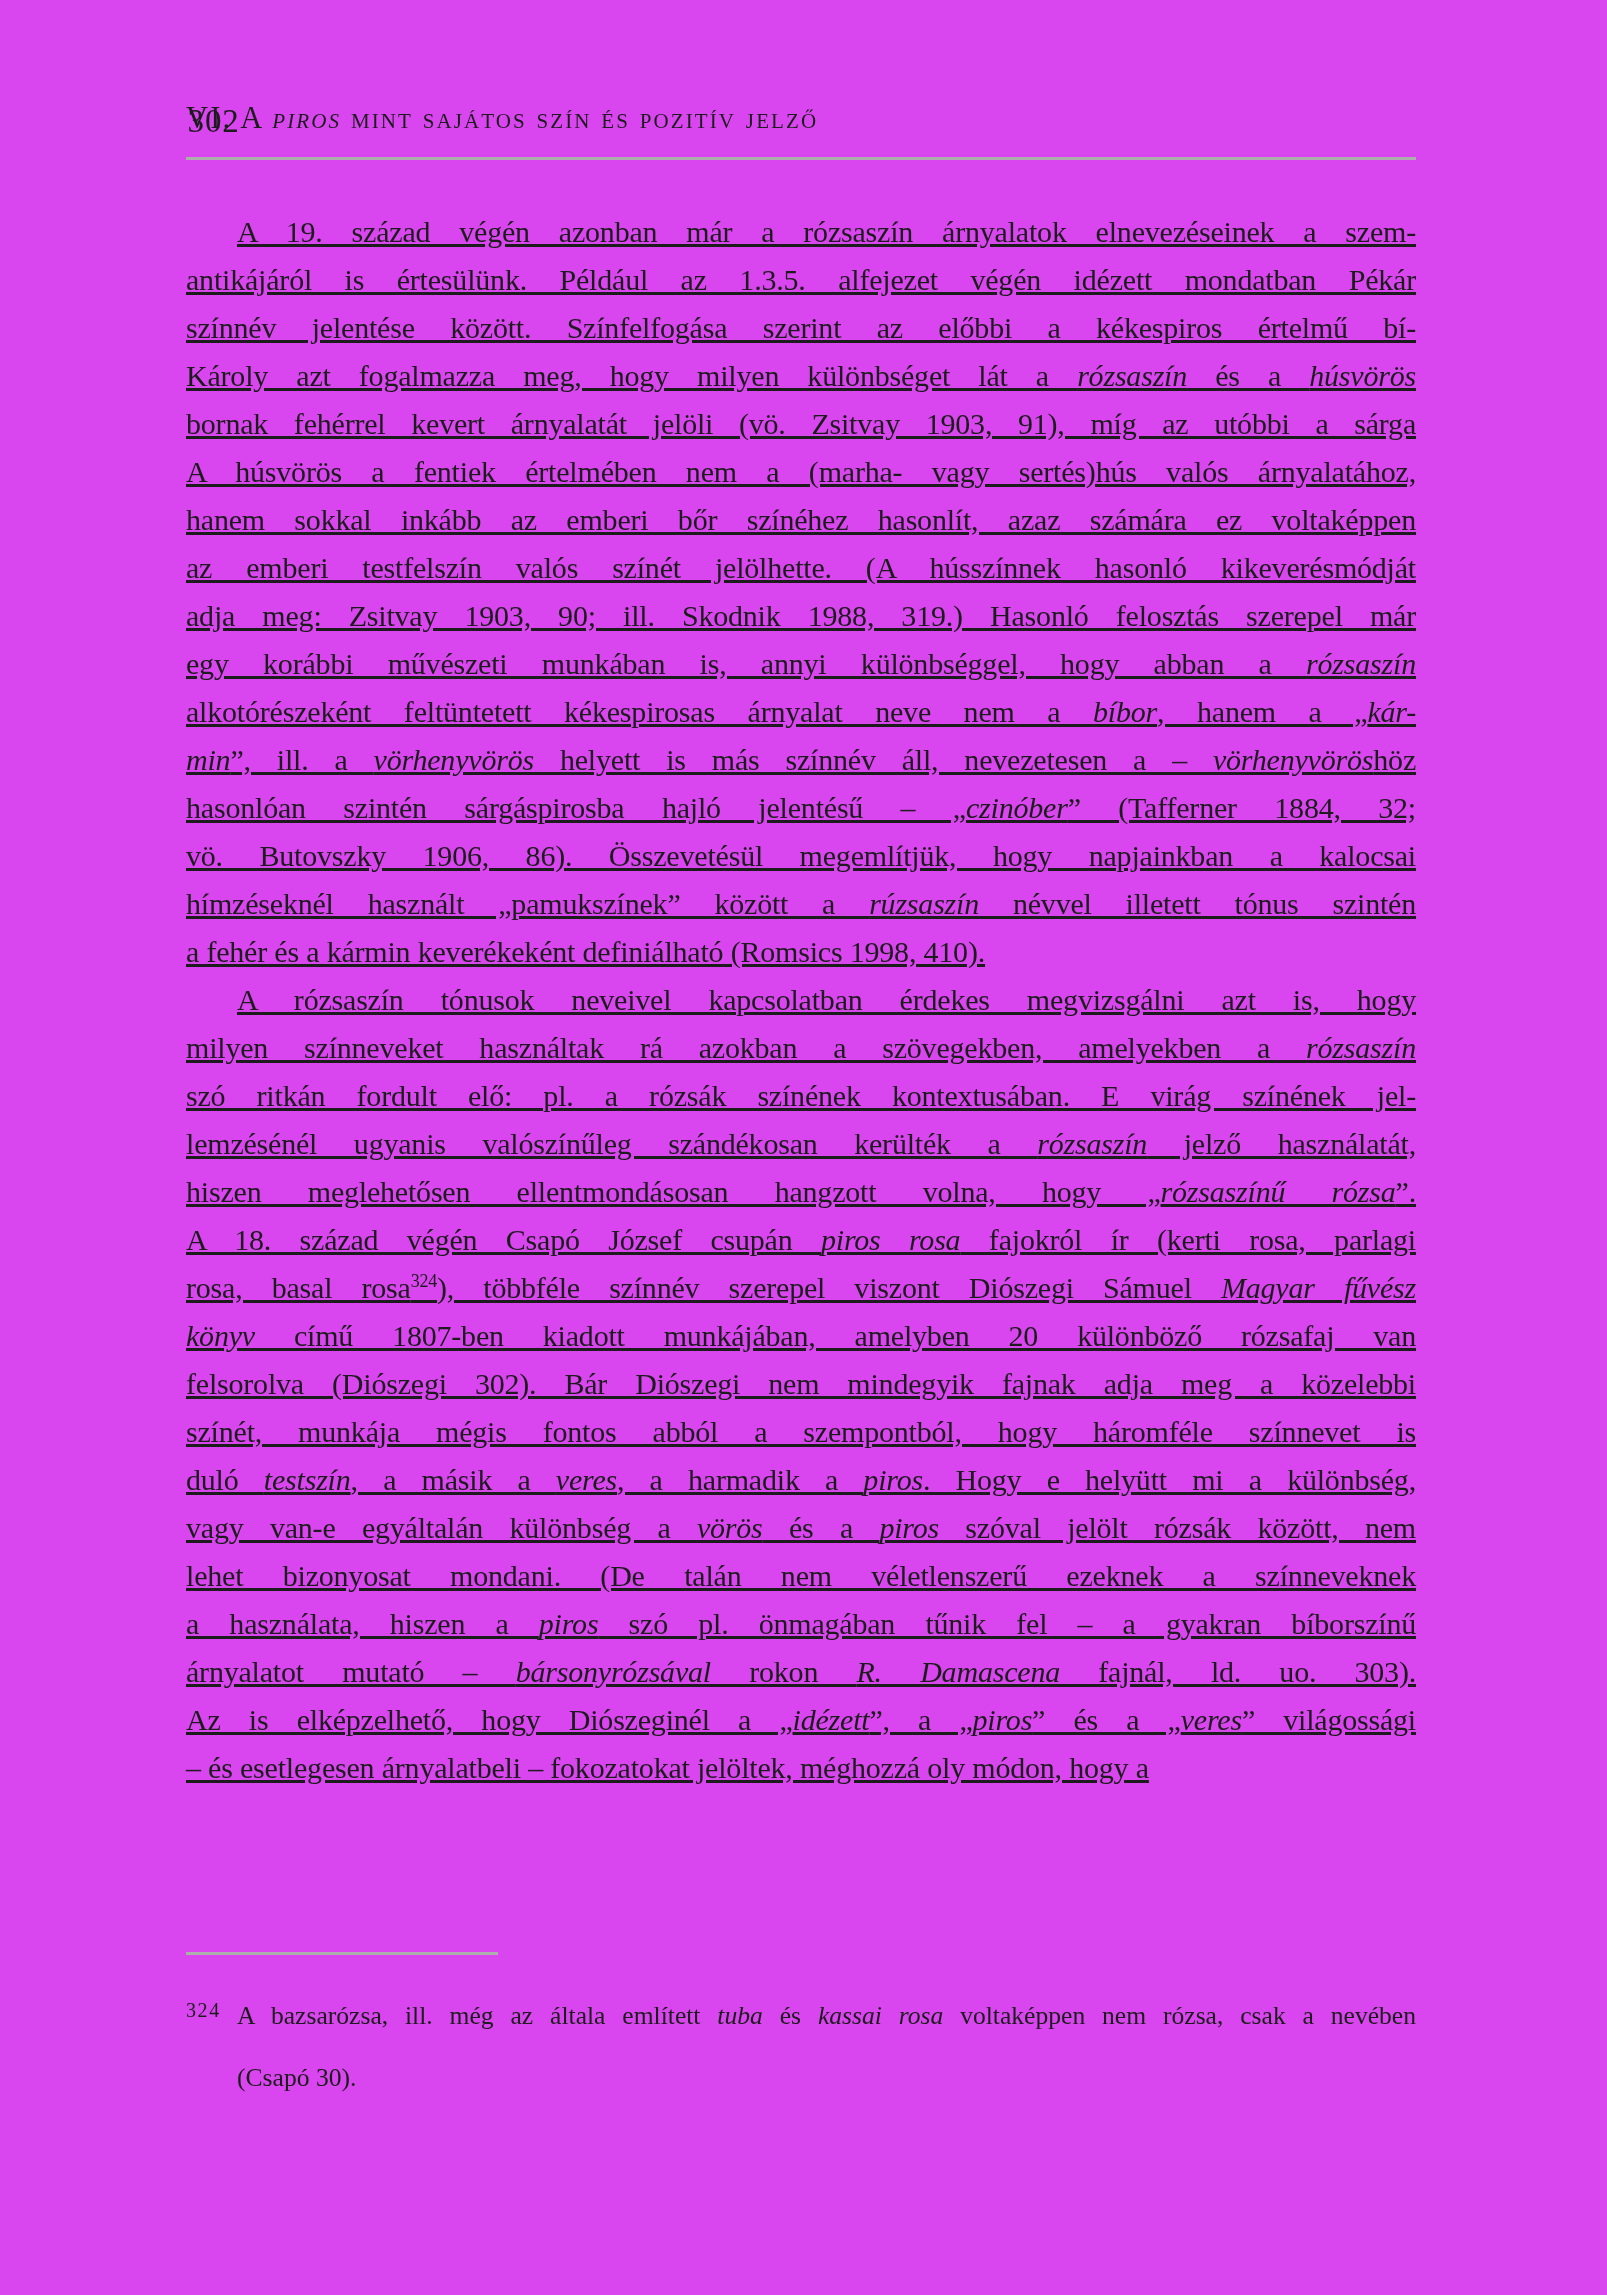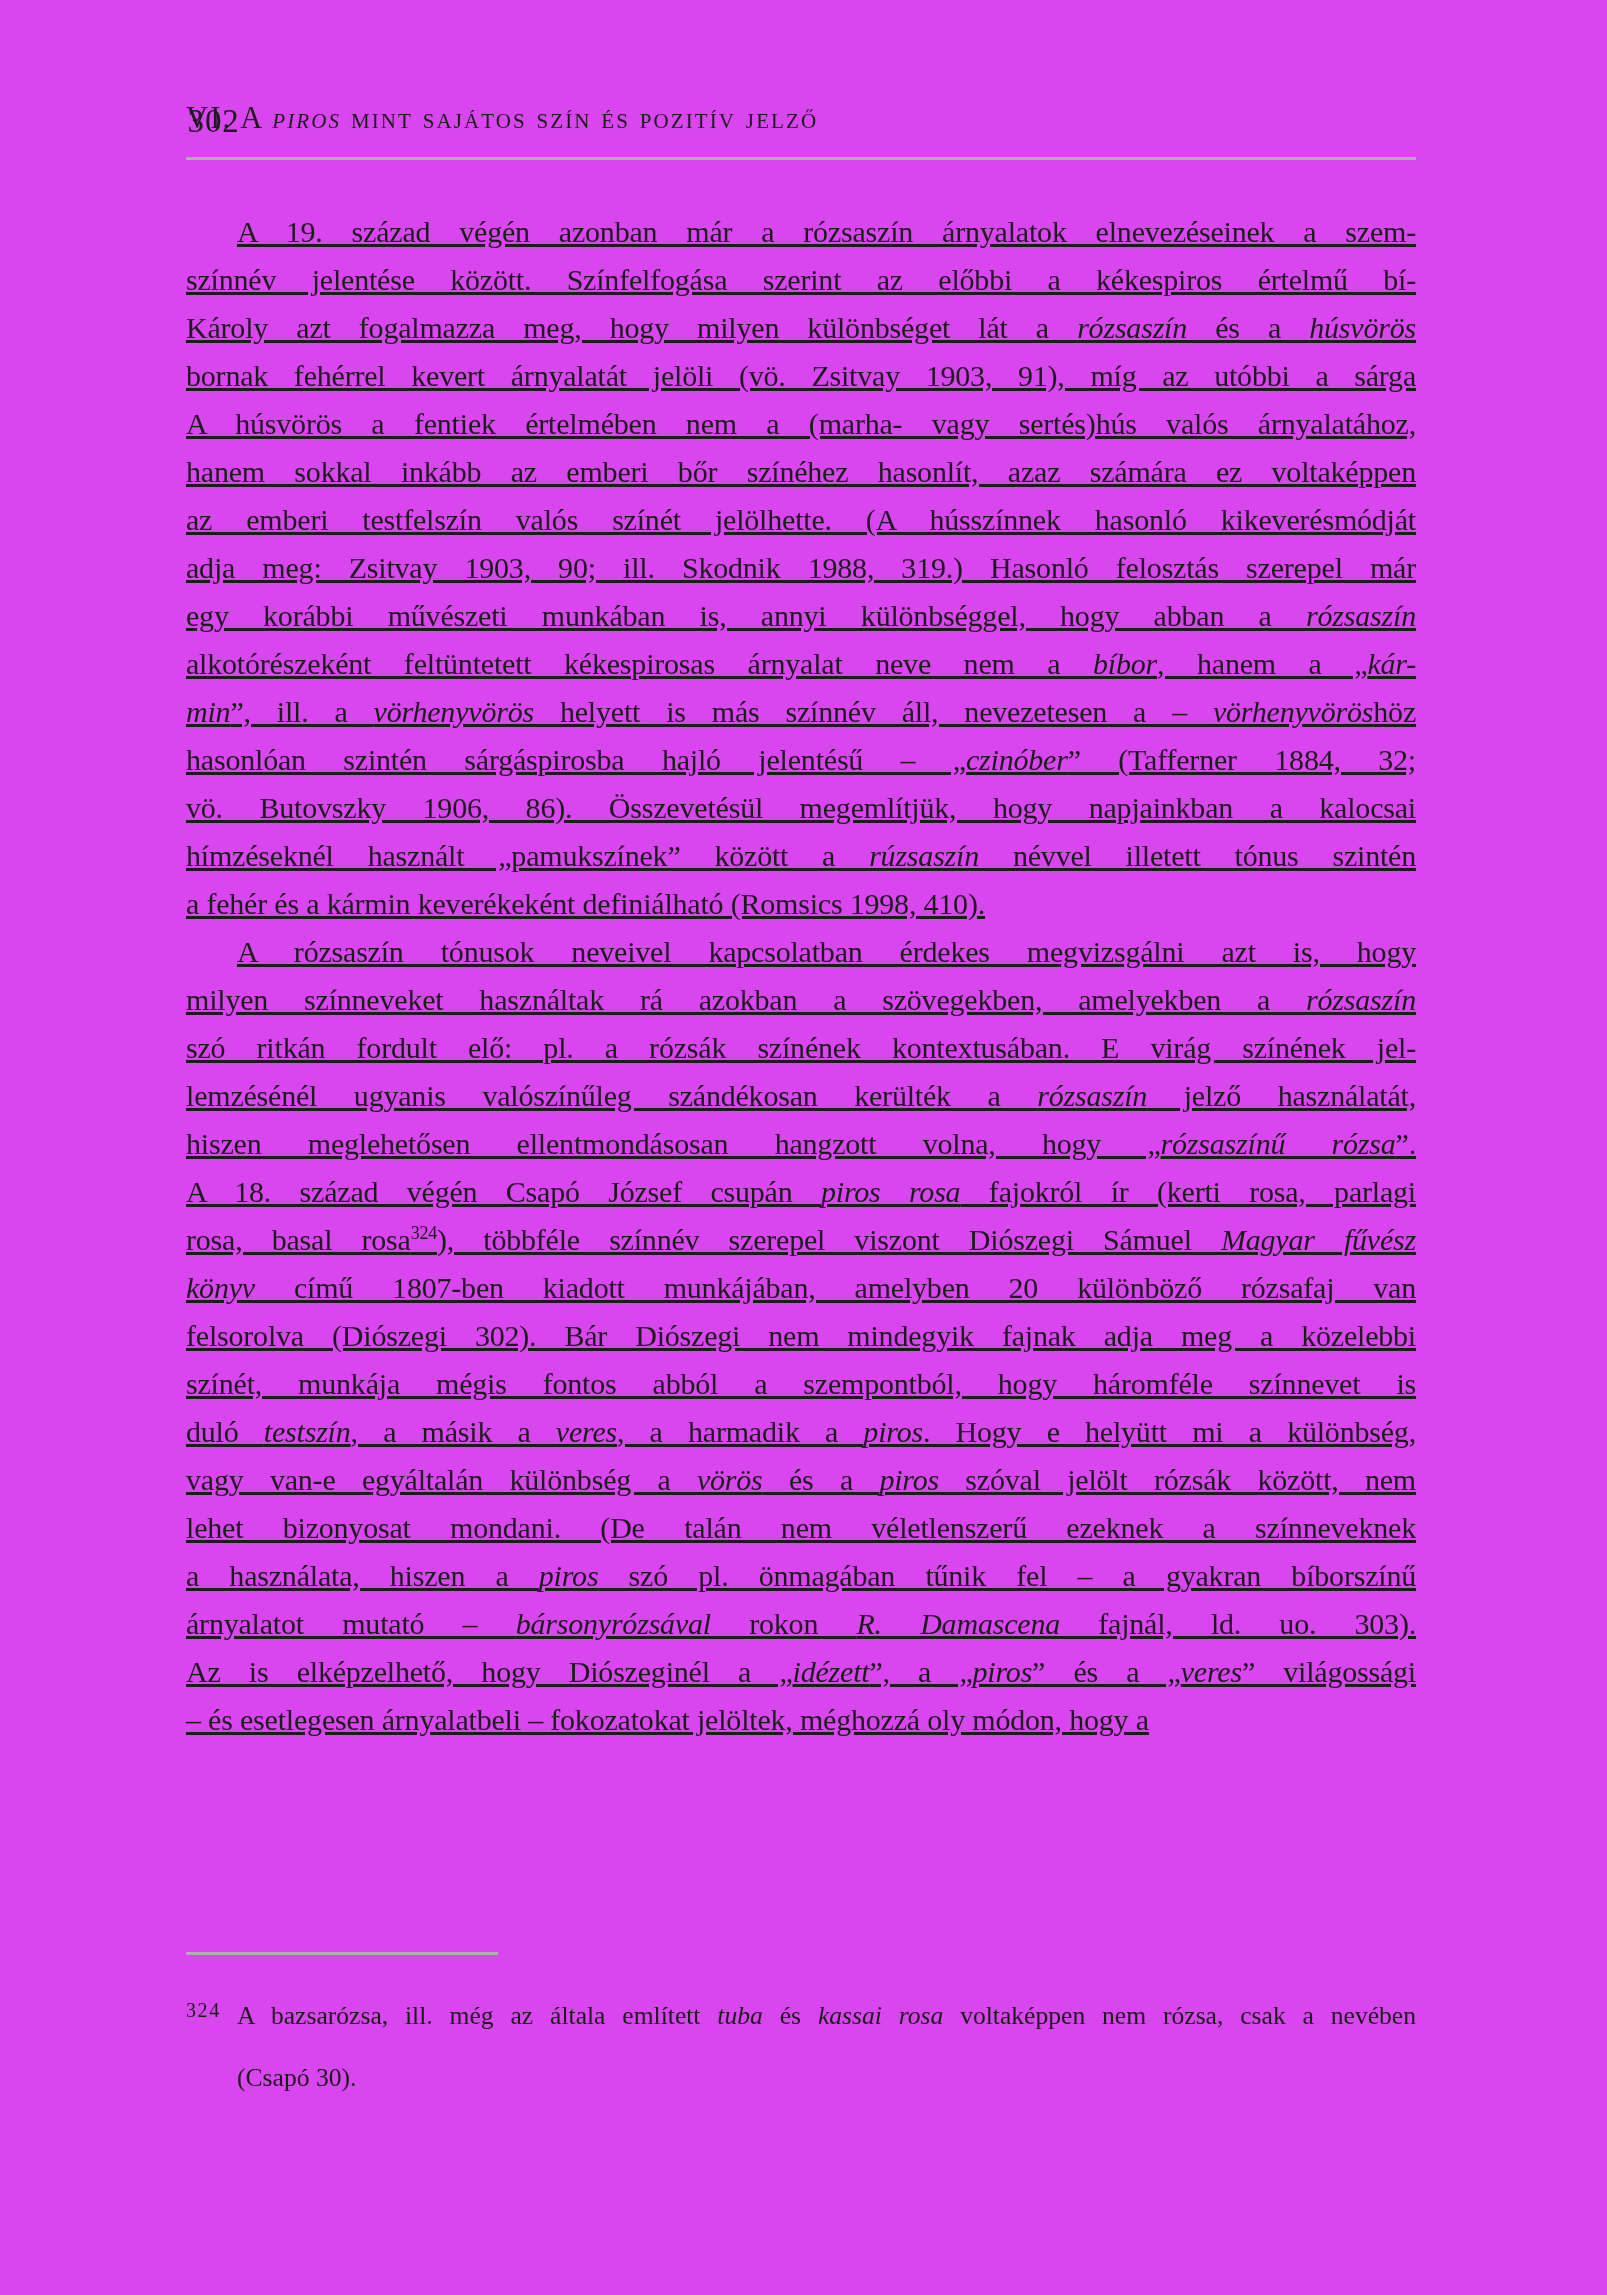--- a/index.html
+++ b/index.html
@@ -53,20 +53,21 @@
 <div class="page">
 
   <div class="header-row">
     <div class="page-number">302</div>
     <div class="running-head"><span>VI. A </span><em>piros</em><span> mint sajátos szín és pozitív jelző</span></div>
   </div>
   <div class="head-rule"></div>
 
   <div class="body-text">
       <div class="line first"><span>A 19. század végén azonban már a rózsaszín árnyalatok elnevezéseinek a szem-</span></div>
+      <div class="line"><span>antikájáról is értesülünk. Például az 1.3.5. alfejezet végén idézett mondatban Pékár</span></div>
       <div class="line"><span>színnév jelentése között. Színfelfogása szerint az előbbi a kékespiros értelmű bí-</span></div>
       <div class="line"><span>Károly azt fogalmazza meg, hogy milyen különbséget lát a </span><em>rózsaszín</em><span> és a </span><em>húsvörös</em></div>
       <div class="line"><span>bornak fehérrel kevert árnyalatát jelöli (vö. Zsitvay 1903, 91), míg az utóbbi a sárga</span></div>
       <div class="line"><span>A húsvörös a fentiek értelmében nem a (marha- vagy sertés)hús valós árnyalatához,</span></div>
       <div class="line"><span>hanem sokkal inkább az emberi bőr színéhez hasonlít, azaz számára ez voltaképpen</span></div>
       <div class="line"><span>az emberi testfelszín valós színét jelölhette. (A hússzínnek hasonló kikeverésmódját</span></div>
       <div class="line"><span>adja meg: Zsitvay 1903, 90; ill. Skodnik 1988, 319.) Hasonló felosztás szerepel már</span></div>
       <div class="line"><span>egy korábbi művészeti munkában is, annyi különbséggel, hogy abban a </span><em>rózsaszín</em></div>
       <div class="line"><span>alkotórészeként feltüntetett kékespirosas árnyalat neve nem a </span><em>bíbor</em><span>, hanem a „</span><em>kár-</em></div>
       <div class="line"><em>min</em><span>”, ill. a </span><em>vörhenyvörös</em><span> helyett is más színnév áll, nevezetesen a – </span><em>vörhenyvörös</em><span>höz</span></div>

